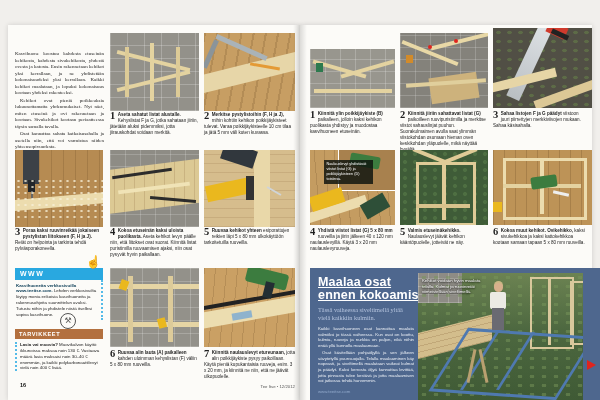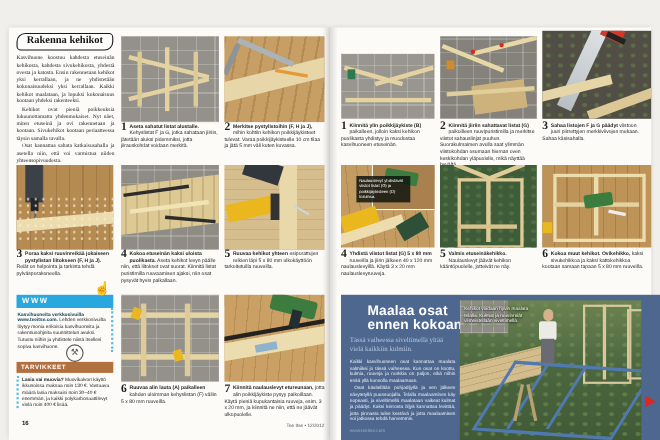--- a/index.html
+++ b/index.html
@@ -46,21 +46,20 @@
   .redarrow{position:absolute;width:0;height:0;border-top:5.5px solid transparent;border-bottom:5.5px solid transparent;
     border-left:9px solid var(--arrow-red);}
   .overlaycap{position:absolute;color:#fff;font-size:4.3px;line-height:1.3;text-shadow:0 0 2px rgba(0,0,0,.85),0 1px 2px rgba(0,0,0,.7);}
   .callout{position:absolute;background:rgba(14,19,14,.83);color:#fff;font-size:3.8px;line-height:1.3;padding:2px 2.5px;}
 </style>
 </head>
 <body>
 
 <div class="pg" id="pgL">
 
-  <div class="hbox" style="left:7px;top:5px;width:86px;">Rakenna kehikot</div>
 
   <div class="intro" style="left:7px;top:26px;width:89px;">
     <p>Kasvihuone koostuu kahdesta etuseinän kehikosta, kahdesta sivukehikosta, yhdestä ovesta ja katosta. Ensin rakennetaan kehikot yksi kerrallaan, ja ne yhdistetään kokonaisuudeksi yksi kerrallaan. Kaikki kehikot maalataan, ja lopuksi kokonaisuus kootaan yhdeksi rakenteeksi.</p>
     <p>Kehikot ovat pieniä poikkeuksia lukuunottamatta yhdenmukaiset. Nyt näet, miten etuseinä ja ovi rakennetaan ja kootaan. Sivukehikot kootaan periaatteessa täysin samalla tavalla.</p>
     <p>Osat kannattaa sahata katkaisusahalla ja asetella niin, että voi varmistua niiden yhteensopivuudesta.</p>
   </div>
 
   <div class="ph" style="left:102px;top:8px;width:89px;height:78px;background-color:#93918a;background-image:repeating-linear-gradient(0deg,rgba(255,255,255,.22) 0 1px,transparent 1px 13px),repeating-linear-gradient(90deg,rgba(255,255,255,.22) 0 1px,transparent 1px 17px);">
     <div class="d" style="left:6px;top:26px;width:75px;height:4px;background:#e4d3a0;transform:rotate(14deg);"></div>
     <div class="d" style="left:6px;top:46px;width:75px;height:4px;background:#e4d3a0;transform:rotate(-14deg);"></div>
@@ -249,21 +248,21 @@
     <div class="d" style="left:60px;top:42px;width:16px;height:3px;background:#eee;transform:rotate(12deg);"></div>
     <div class="d" style="left:0;top:52px;width:9px;height:10px;background:#eab81e;"></div>
   </div>
   <div class="cap" style="left:193px;top:203px;width:95px;">
     <span class="num">6</span>
     <span class="b">Kokoa muut kehikot. Ovikehikko,</span>
     <span>kaksi sivukehikkoa ja kaksi kattokehikkoa kootaan samaan tapaan 5 x 80 mm ruuveilla.</span>
   </div>
 
   <div class="paintbox" style="left:10px;top:243px;width:290px;height:132px;">
-    <div class="pb-title" style="left:24px;top:8px;">
+    <div class="pb-title" style="left:8px;top:8px;text-decoration:underline;">
       <div>Maalaa osat</div>
       <div>ennen kokoamista</div>
     </div>
     <div class="pb-sub" style="left:8px;top:38px;width:96px;">Tässä vaiheessa siveltimellä yltää vielä kaikkiin kulmiin.</div>
     <div class="pb-body" style="left:8px;top:58px;width:96px;">
       <p>Kaikki kasvihuoneen osat kannattaa maalata valmiiksi jo tässä vaiheessa. Kun osat on koottu, kulmia, ruuveja ja nurkkia on paljon, eikä niihin enää yllä kunnolla maalaamaan.</p>
       <p>Osat käsitellään pohjaöljyllä ja sen jälkeen sävytetyllä puunsuojalla. Telalla maalaaminen käy nopeasti, ja siveltimellä maalataan vaikeat kulmat ja päädyt. Kaksi kerrosta öljyä kannattaa levittää, jotta pinnasta tulee kestävä ja jotta maalaamisen voi jatkossa tehdä harvemmin.</p>
     </div>
     <div class="pb-link" style="left:8px;top:121px;">www.teeitse.com</div>
 

